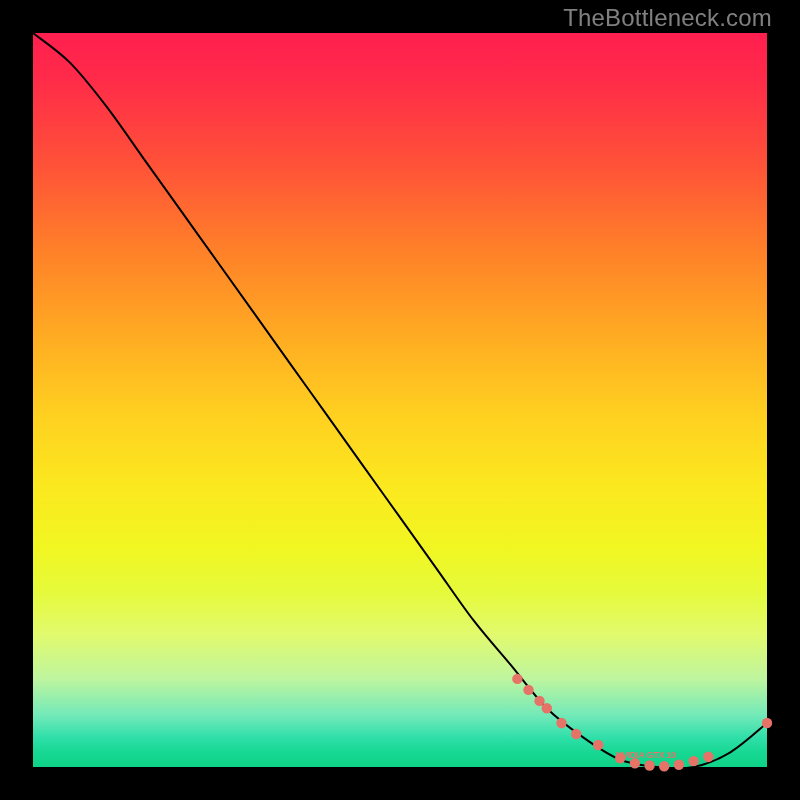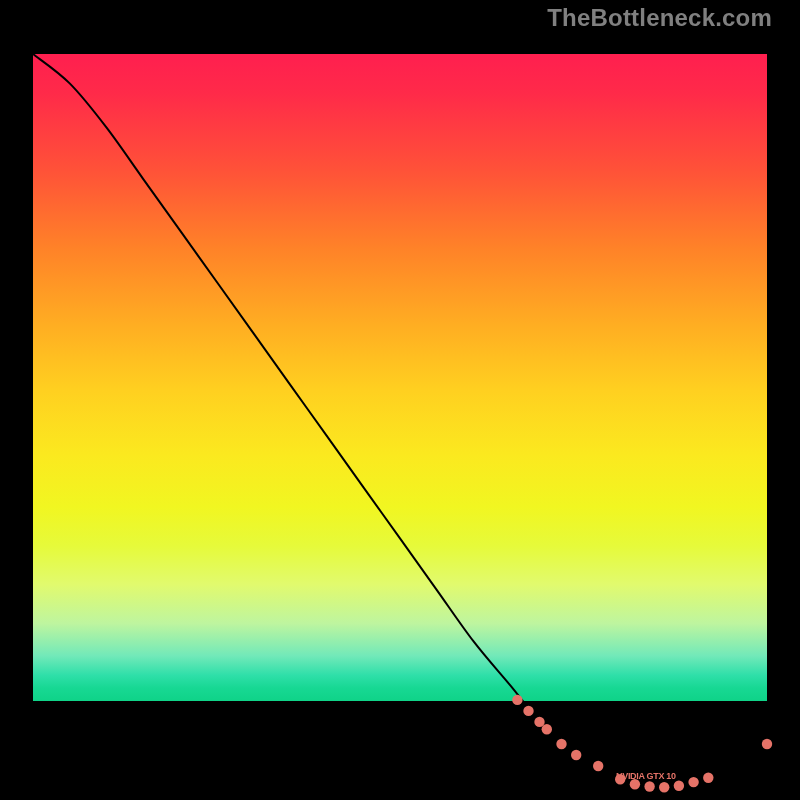--- a/index.html
+++ b/index.html
@@ -16,50 +16,49 @@
     width: 800px;
     height: 800px;
     background: #000;
   }
   .watermark {
     position: absolute;
     top: 4px;
     right: 28px;
     color: #808080;
     font-size: 24px;
-    font-weight: 700;
+    font-weight: 400;
     letter-spacing: 0.2px;
     pointer-events: none;
     user-select: none;
   }
   .plot-area {
     position: absolute;
     left: 33px;
     top: 33px;
     width: 734px;
-    height: 647px;
+    height: 734px;
     background: linear-gradient(
       to bottom,
       #ff1f4f 0%,
       #ff2a49 6%,
       #ff5238 18%,
       #ff8228 30%,
       #ffae22 42%,
       #ffd020 52%,
       #fbe91f 62%,
       #f1f621 70%,
       #e6fa3a 76%,
       #e1fa6e 82%,
       #bef59f 88%,
       #72e9b9 93%,
       #2fdfa9 96%,
       #17d893 98%,
       #0fd388 100%
     );
-    margin-top: 21px;
   }
   svg.plot-svg {
     position: absolute;
     left: 0;
     top: 0;
     width: 734px;
     height: 734px;
     overflow: visible;
   }
   .curve {

